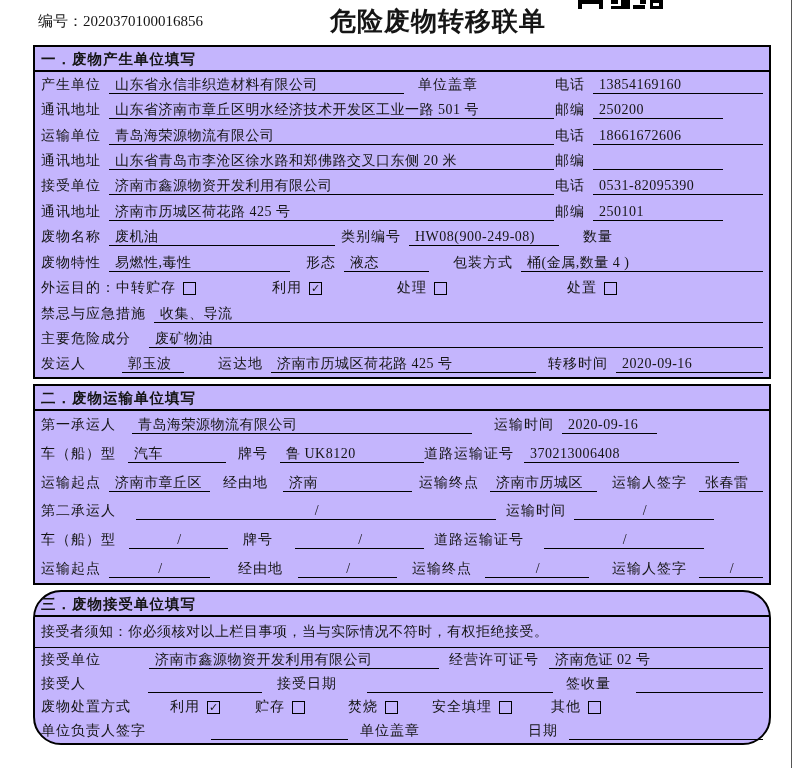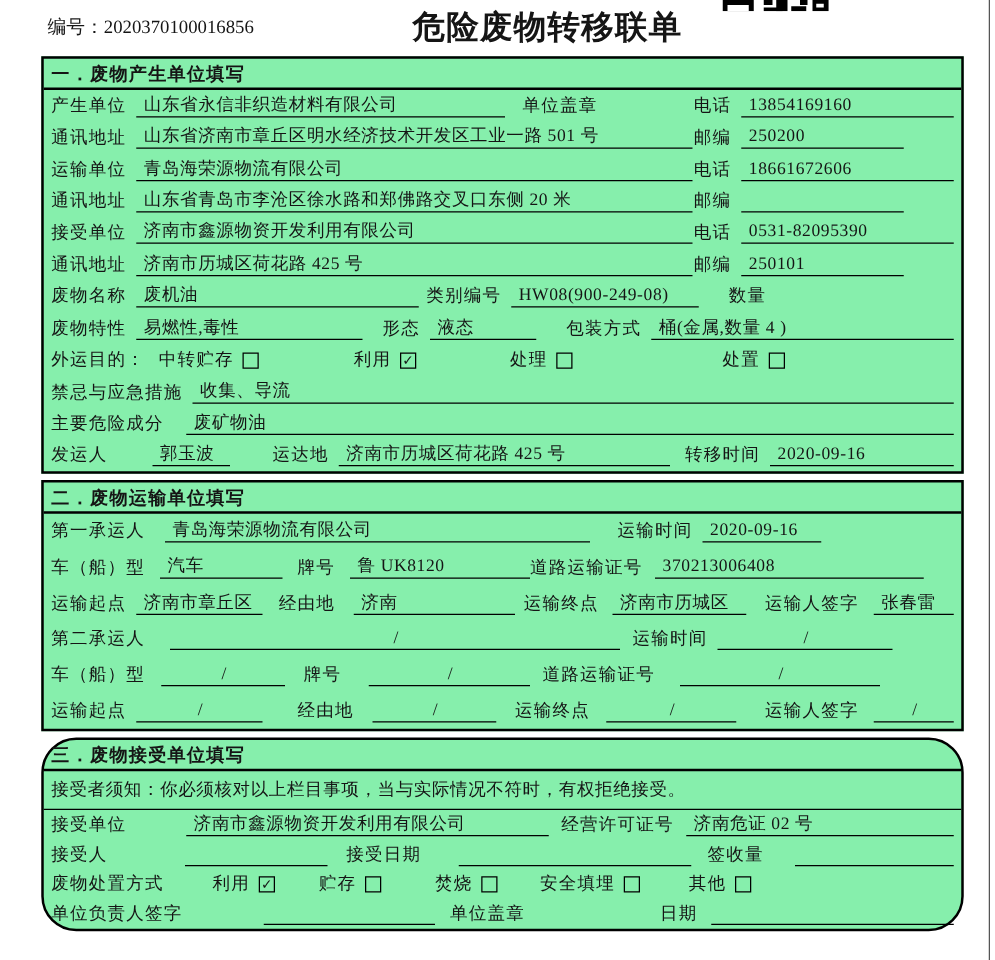--- a/index.html
+++ b/index.html
@@ -14,21 +14,21 @@
   .doc-title{
     position:absolute;left:0;top:4px;width:100%;text-align:center;
     font-size:26px;font-weight:bold;letter-spacing:1px;
     transform:translateX(40px);
   }
   .qr-frag{position:absolute;left:578px;top:0;}
   .page-edge{position:absolute;left:791px;top:0;width:1px;height:768px;background:#555;}
   
   .box{
     position:absolute;left:33px;width:738px;box-sizing:border-box;
-    border:2px solid #000;display:flex;flex-direction:column;background:#86efac;
+    border:2px solid #000;display:flex;flex-direction:column;background:#c4b5fd;
   }
   #box1{top:45px;height:334px;}
   #box2{top:384px;height:201px;}
   #box3{top:590px;height:155px;border-radius:28px;}
   .sechdr{
     flex:0 0 22px;border-bottom:2px solid #000;
     font-weight:bold;font-size:14.5px;display:flex;align-items:center;
     padding:1px 6px 0 6px;letter-spacing:1px;
   }
   .notice{
@@ -130,21 +130,21 @@
       <span class="l">废物特性</span>
       <span class="v" style="width:181px">易燃性,毒性</span>
       <span class="l" style="margin-left:16px">形态</span>
       <span class="v" style="width:85px">液态</span>
       <span class="l" style="margin-left:24px">包装方式</span>
       <span class="v vf">桶(金属,数量  4 )</span>
     </div>
 
     <div class="row">
       <span class="l">外运目的：</span>
-      <span class="opt" style="margin-left:11px">
+      <span class="opt" style="margin-left:0">
         <span class="l">中转贮存</span>
         <span class="cb"></span>
       </span>
       <span class="opt" style="margin-left:76px">
         <span class="l">利用</span>
         <span class="cb">✓</span>
       </span>
       <span class="opt" style="margin-left:75px">
         <span class="l">处理</span>
         <span class="cb"></span>

